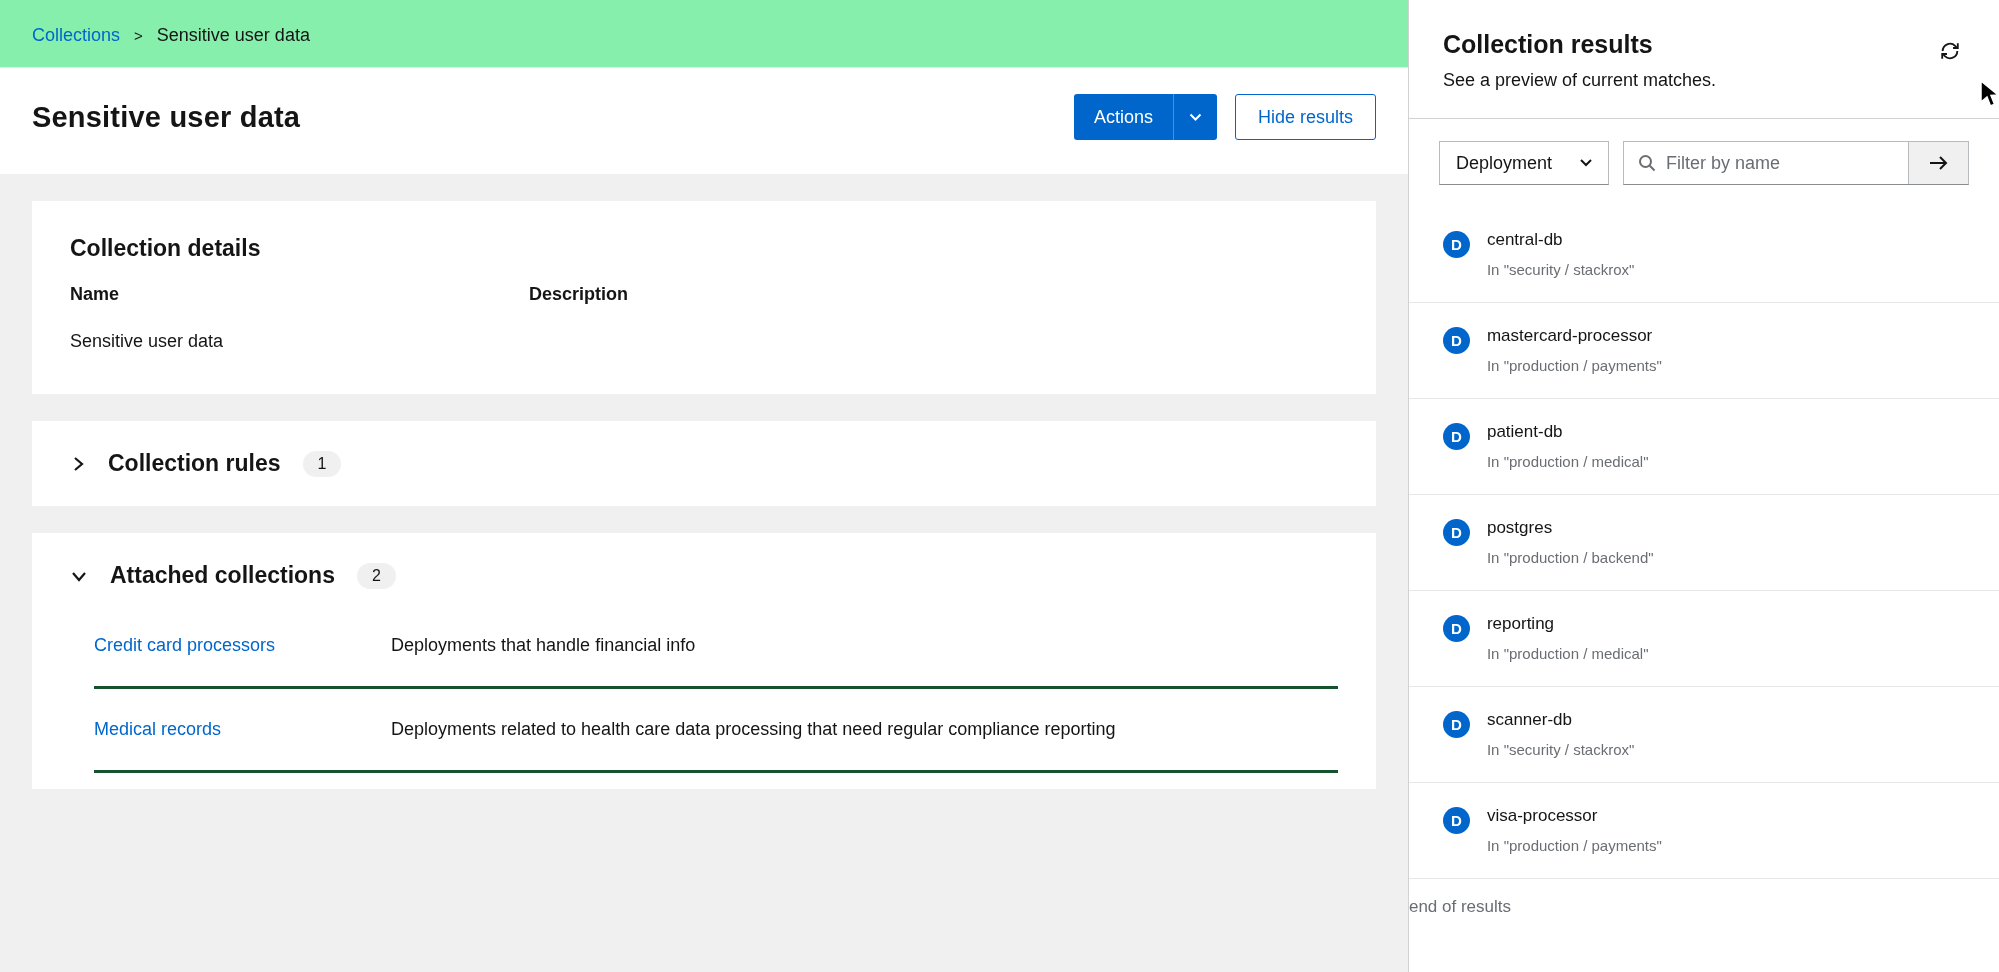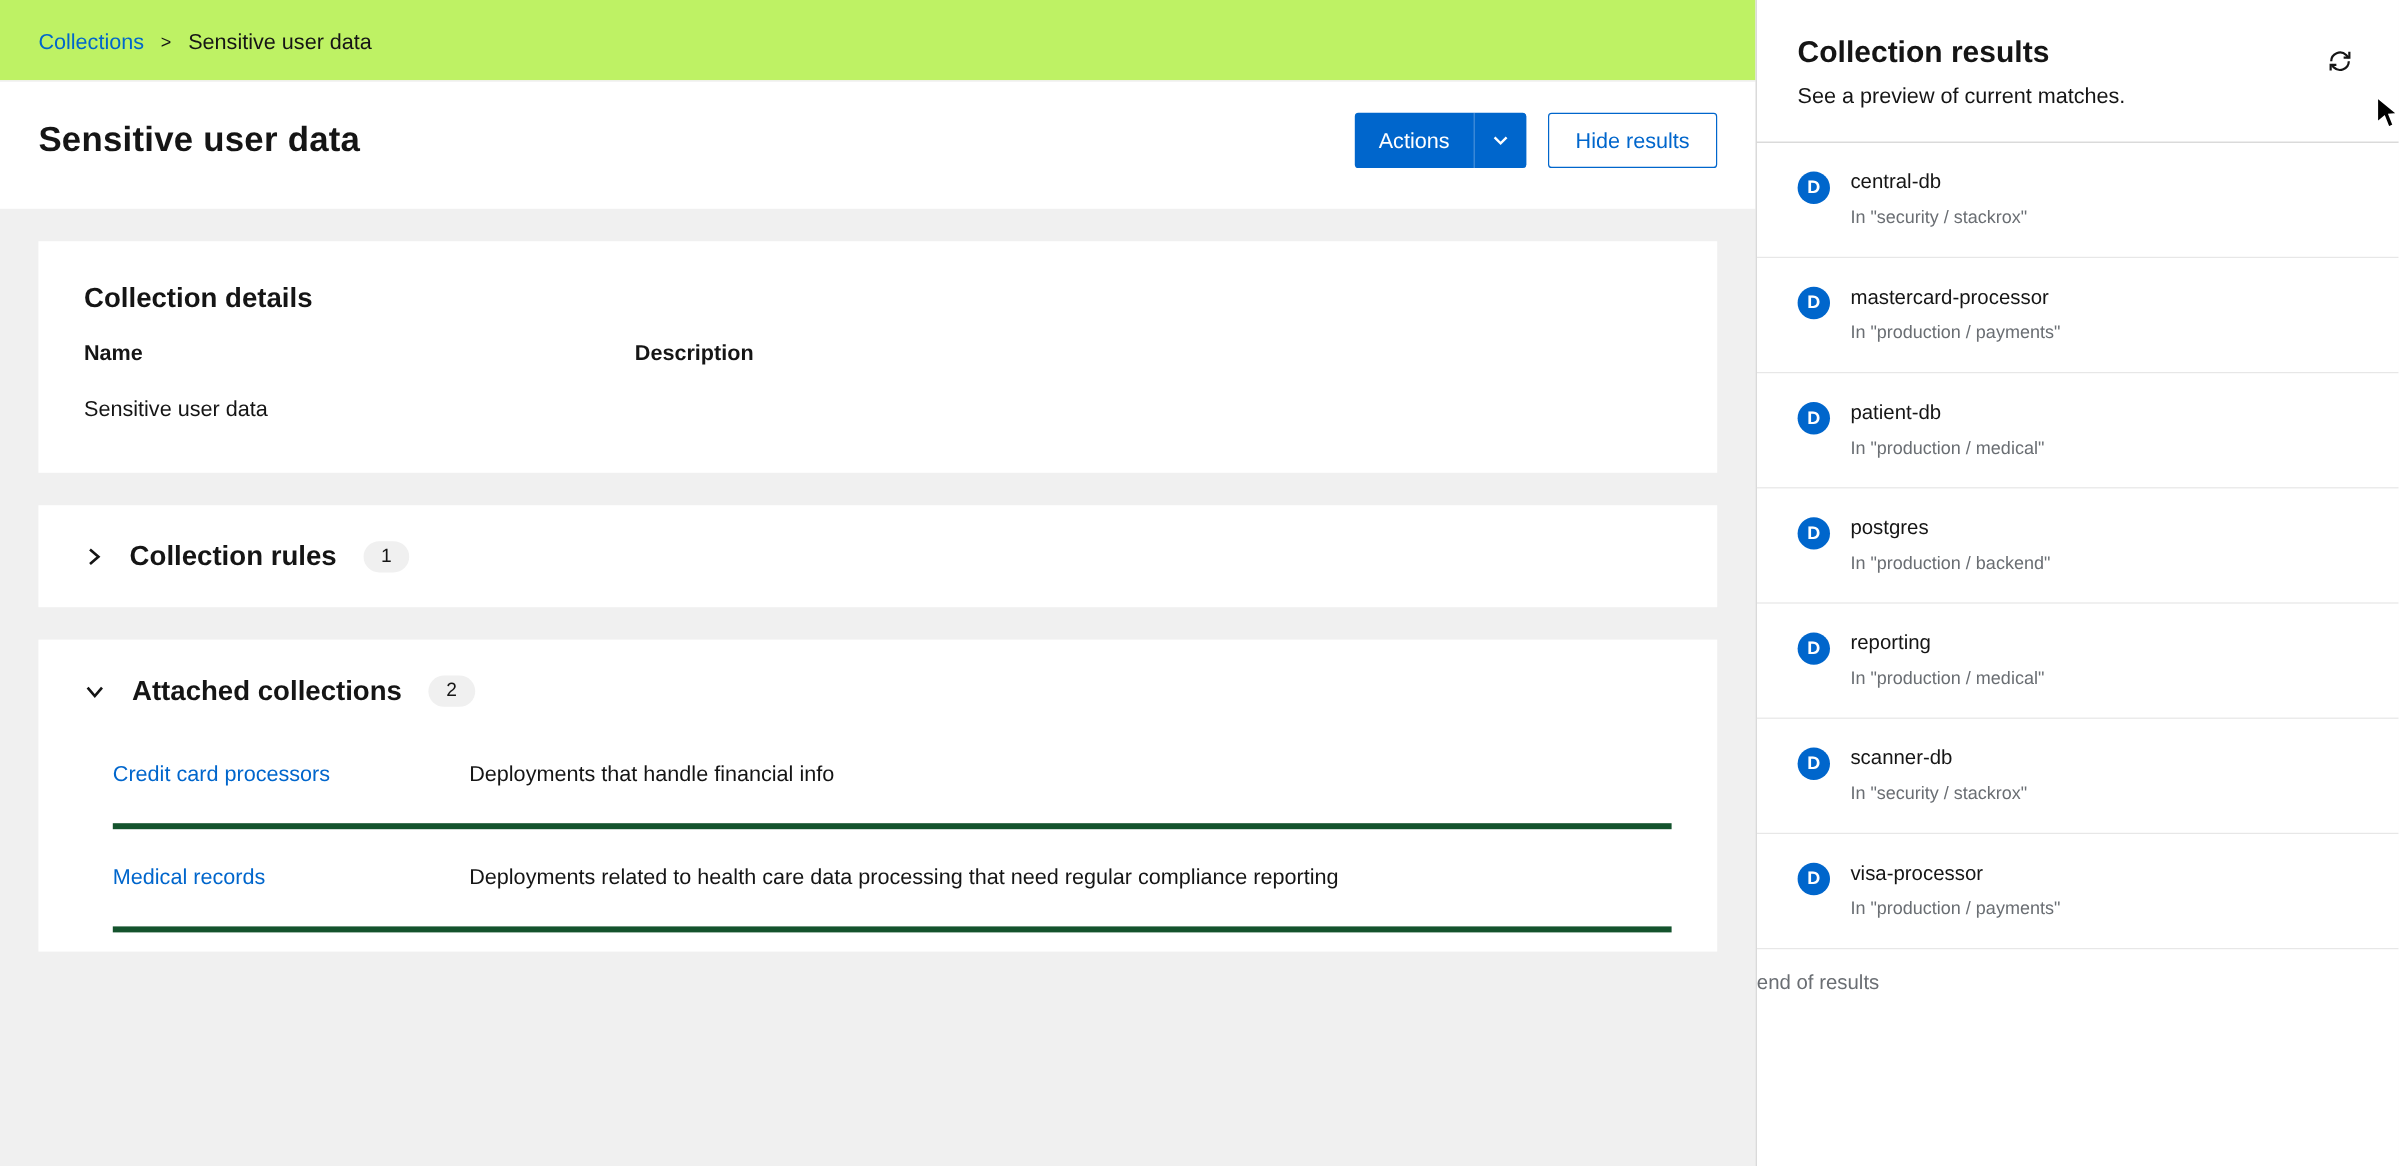--- a/index.html
+++ b/index.html
@@ -3,21 +3,21 @@
 <meta charset="utf-8">
 <style>
   * { box-sizing: border-box; margin: 0; padding: 0; }
   html, body { width: 1999px; height: 972px; overflow: hidden; }
   body { font-family: "Liberation Sans", sans-serif; color: #151515; background: #ffffff; }
 
   .app { display: flex; width: 1999px; height: 972px; position: relative; }
 
   
   .main { width: 1463px; display: flex; flex-direction: column; background: #f0f0f0; }
-  .breadcrumb-bar { background: #bef264; padding: 25px 32px 21px; }
+  .breadcrumb-bar { background: #86efac; padding: 25px 32px 21px; }
   .breadcrumb { display: flex; align-items: center; gap: 14px; font-size: 18px; }
   .crumb-link { color: #0066cc; cursor: pointer; }
   .crumb-sep { color: #151515; font-size: 15px; }
   .title-bar { background: #fff; border-top: 1px solid #ebebeb; padding: 26px 32px 34px;
                display: flex; align-items: center; justify-content: space-between; }
   .page-title { font-size: 29px; font-weight: 700; letter-spacing: .2px; }
   .header-buttons { display: flex; gap: 18px; align-items: center; }
   .btn-actions { display: flex; align-items: center; background: #0066cc; color: #fff;
                  border: none; border-radius: 3px; font-size: 18px; height: 46px; cursor: pointer;
                  font-family: inherit; }
@@ -36,21 +36,21 @@
 
   .expand-card { padding: 29px 38px; display: flex; align-items: center; gap: 22px; }
   .expand-title { font-size: 23px; font-weight: 700; }
   .chev { display: flex; align-items: center; cursor: pointer; }
   .badge { background: #f0f0f0; border-radius: 999px; padding: 4px 15px; font-size: 16px; color: #151515; }
 
   .attached-card { padding: 29px 38px 16px; }
   .attached-header { display: flex; align-items: center; gap: 22px; margin-bottom: 16px; }
   .attached-rows { margin-left: 24px; }
   .attached-row { display: grid; grid-template-columns: 297px 1fr; padding: 30px 0; align-items: center;
-                  border-bottom: 5px solid #14532d; font-size: 18px; }
+                  border-bottom: 3px solid #14532d; font-size: 18px; }
   .attached-row .link { color: #0066cc; cursor: pointer; }
 
   
   .panel { flex: 1; background: #fff; border-left: 1px solid #d2d2d2; display: flex; flex-direction: column; }
   .panel-header { padding: 30px 34px 27px; border-bottom: 1px solid #d2d2d2; position: relative; }
   .panel-title { font-size: 25px; font-weight: 700; }
   .panel-subtitle { font-size: 18px; margin-top: 11px; }
   .refresh-btn { position: absolute; top: 40px; right: 38px; background: none; border: none; cursor: pointer; display: flex; }
 
   .toolbar { display: flex; gap: 14px; padding: 22px 30px; align-items: center; }
@@ -162,20 +162,47 @@
           <svg width="22" height="22" viewBox="0 0 24 24">
             <path d="M4 12a8 8 0 0 1 13.6-5.6L20 9" fill="none" stroke="#151515" stroke-width="2"></path>
             <path d="M20.5 3.5v5.2h-5.2" fill="none" stroke="#151515" stroke-width="2"></path>
             <path d="M20 12a8 8 0 0 1-13.6 5.6L4 15" fill="none" stroke="#151515" stroke-width="2"></path>
             <path d="M3.5 20.5v-5.2h5.2" fill="none" stroke="#151515" stroke-width="2"></path>
           </svg>
         </span>
       </button>
     </div>
 
+    <div class="toolbar">
+      <div class="select">
+        <span>Deployment</span>
+        <span style="display:flex">
+          <svg width="12" height="8" viewBox="0 0 12 8">
+              <path d="M1 1l5 5 5-5" fill="none" stroke="#151515" stroke-width="2"></path>
+            </svg>
+        </span>
+      </div>
+      <div class="search-group">
+        <span class="search-icon">
+          <svg width="18" height="18" viewBox="0 0 18 18">
+            <circle cx="7.5" cy="7.5" r="5.5" fill="none" stroke="#6a6e73" stroke-width="2"></circle>
+            <line x1="11.8" y1="11.8" x2="16.5" y2="16.5" stroke="#6a6e73" stroke-width="2"></line>
+          </svg>
+        </span>
+        <input type="text" placeholder="Filter by name" style="">
+        <button class="apply-btn">
+          <span style="display:flex">
+            <svg width="20" height="16" viewBox="0 0 20 16">
+              <line x1="1" y1="8" x2="17" y2="8" stroke="#151515" stroke-width="2"></line>
+              <path d="M11 2l6 6-6 6" fill="none" stroke="#151515" stroke-width="2"></path>
+            </svg>
+          </span>
+        </button>
+      </div>
+    </div>
 
     <div class="results">
 
       <div class="result-item">
         <span class="d-badge">D</span>
         <div>
           <div class="result-name">central-db</div>
           <div class="result-location">In "security / stackrox"</div>
         </div>
       </div>

